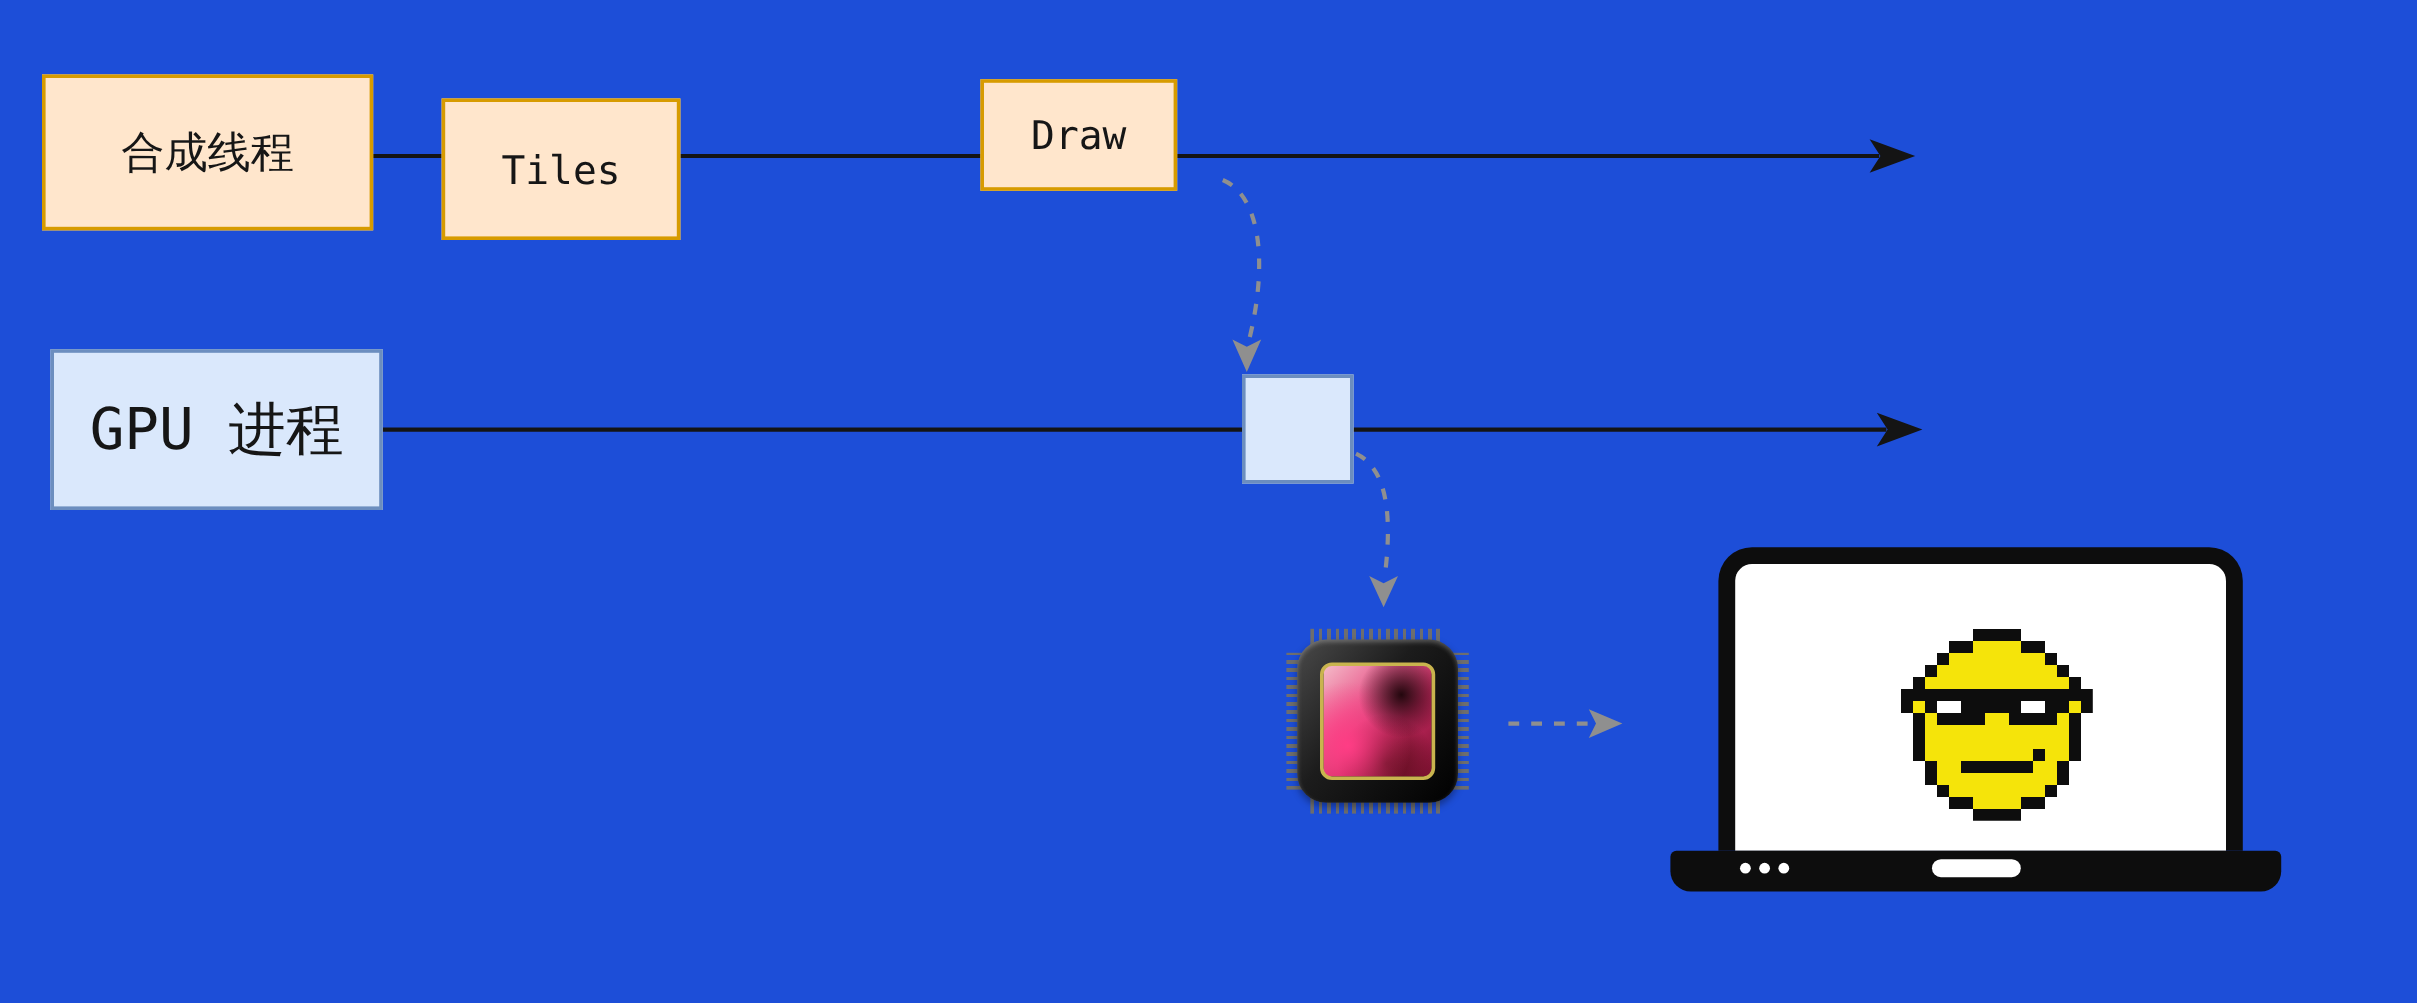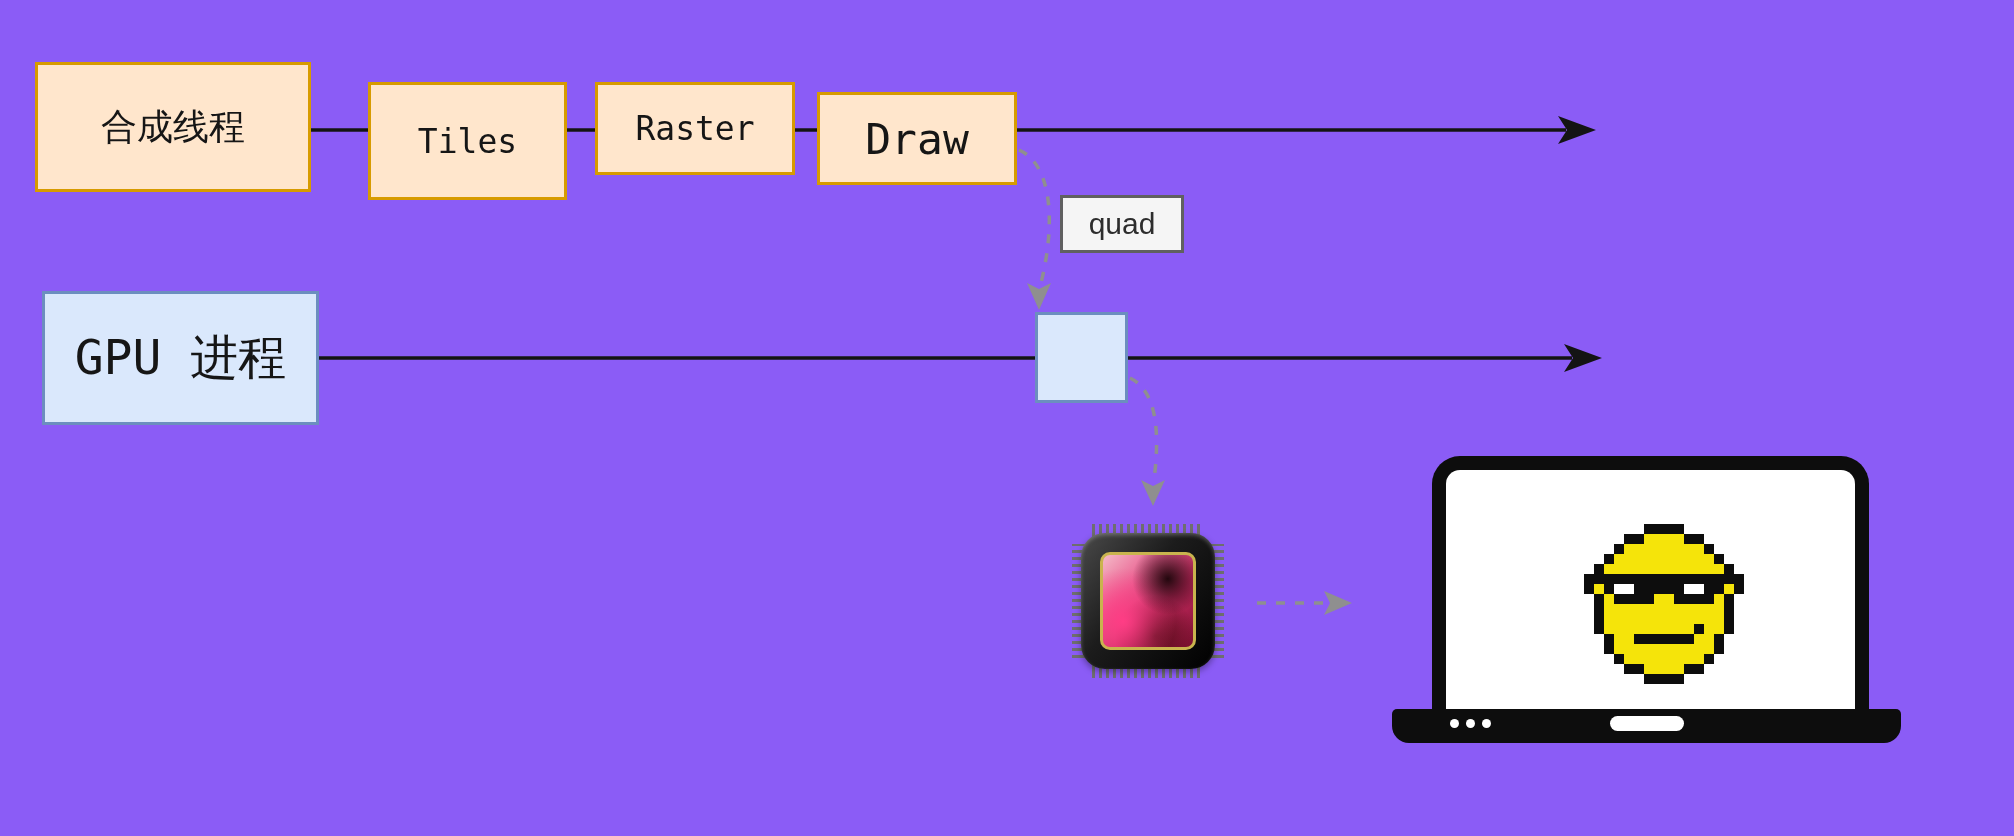--- a/index.html
+++ b/index.html
@@ -5,39 +5,39 @@
   :root{
     --orange-fill:#ffe6cc; --orange-border:#d79b00;
     --blue-fill:#dae8fc;   --blue-border:#6c8ebf;
     --quad-fill:#f5f5f5;   --quad-border:#606060;
     --dashed-gray:#8f8f8f; --line-black:#141414;
     --emoji-yellow:#f5e40a;
   }
   *{margin:0;padding:0;box-sizing:border-box}
   html,body{background:#ffffff}
   .canvas{
-    position:relative;width:2014px;height:836px;background:#8b5cf6;
+    position:relative;width:2014px;height:836px;background:#1d4ed8;
     overflow:hidden;font-family:"Liberation Sans",sans-serif;
   }
   .layer{position:absolute;left:0;top:0;width:2014px;height:836px;pointer-events:none}
   .layer.lines{z-index:1}
   .layer.overlays{z-index:3}
 
   .node{
     position:absolute;z-index:2;display:flex;align-items:center;justify-content:center;
     color:#161616;font-family:"DejaVu Sans Mono","Liberation Mono",monospace;
     white-space:nowrap;
   }
   .orange{background:var(--orange-fill);border:3px solid var(--orange-border)}
   .blue{background:var(--blue-fill);border:3px solid var(--blue-border)}
 
   .node.compositor{left:35px;top:62px;width:276px;height:130px;font-size:36px}
   .node.tiles{left:368px;top:82px;width:199px;height:118px;font-size:33px}
   .node.raster{left:595px;top:82px;width:200px;height:93px;font-size:33px}
-  .node.draw{left:817px;top:92px;width:200px;height:93px;font-size:43px}
+  .node.draw{left:817px;top:66px;width:164px;height:93px;font-size:33px}
   .node.gpu-process{left:42px;top:291px;width:277px;height:134px;font-size:48px}
   .node.gpu-slot{left:1035px;top:312px;width:93px;height:91px}
   .node.quad{
     left:1060px;top:195px;width:124px;height:58px;font-size:30px;
     background:var(--quad-fill);border:3px solid var(--quad-border);
     font-family:"Liberation Sans","DejaVu Sans",sans-serif;color:#2d2d2d;
   }
 
   .svg-stroke{stroke:var(--line-black);stroke-width:3.5;fill:none}
   .svg-head{fill:var(--line-black);stroke:none}
@@ -108,28 +108,22 @@
     <line class="svg-stroke" x1="150" y1="358" x2="1572" y2="358"></line>
     <polygon class="svg-head" points="1564,344 1602,358 1564,372 1573,358"></polygon>
   </svg>
 
   <div class="node orange compositor">
     <span>合成线程</span>
   </div>
   <div class="node orange tiles">
     <span>Tiles</span>
   </div>
-  <div class="node orange raster">
-    <span>Raster</span>
-  </div>
   <div class="node orange draw">
     <span>Draw</span>
-  </div>
-  <div class="node quad">
-    <span>quad</span>
   </div>
   <div class="node blue gpu-process">
     <span>GPU 进程</span>
   </div>
   <div class="node blue gpu-slot"></div>
 
   <svg class="layer overlays" viewBox="0 0 2014 836">
 
     <path class="svg-dash" d="M 1019 150 C 1050 163 1057 218 1041 283"></path>
     <polygon class="svg-dash-head" points="1027,283 1039,289 1051,283 1039,310"></polygon>

